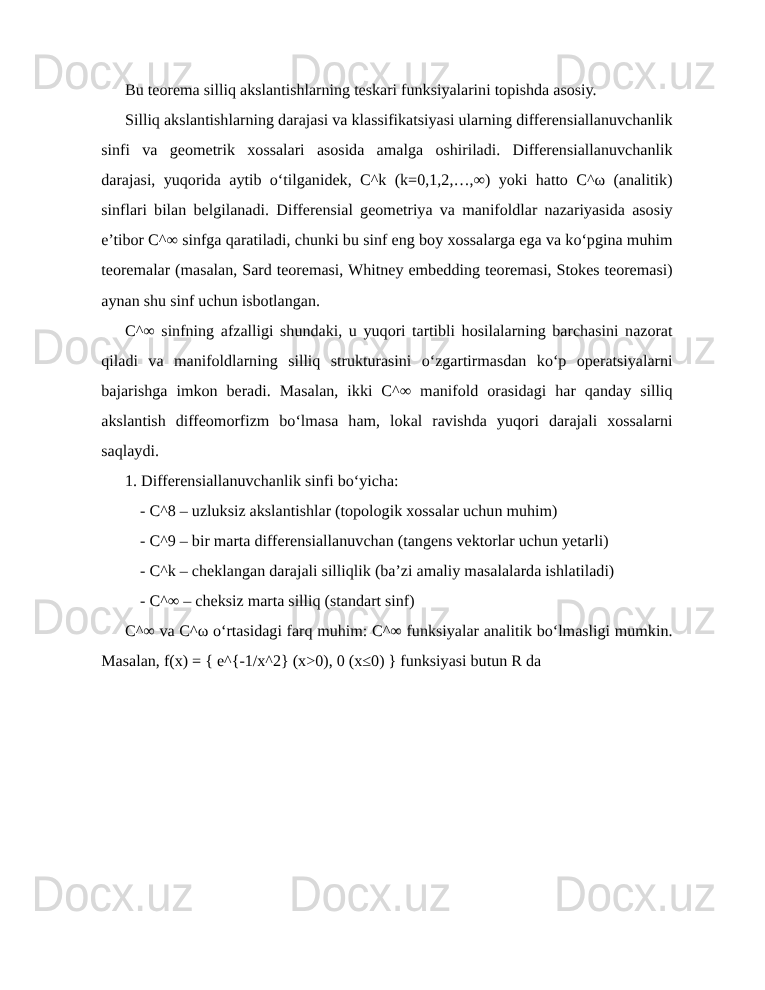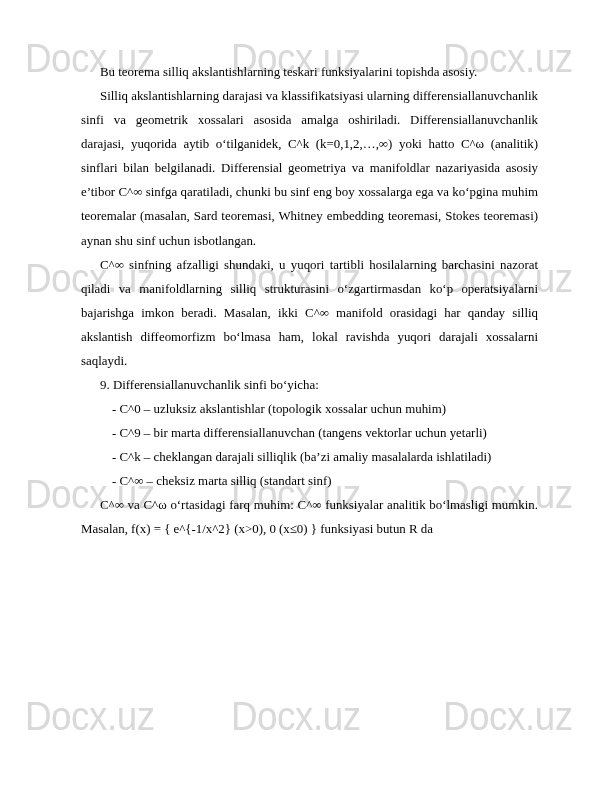--- a/index.html
+++ b/index.html
@@ -80,21 +80,21 @@
 
   <div class="wm" style="top:696px;left:25px;">Docx.uz</div>
   <div class="wm" style="top:696px;left:231px;">Docx.uz</div>
   <div class="wm" style="top:696px;left:443px;">Docx.uz</div>
 </div>
 
 <div class="page">
   <p class="para left">Bu teorema silliq akslantishlarning teskari funksiyalarini topishda asosiy.</p>
   <p class="para">Silliq akslantishlarning darajasi va klassifikatsiyasi ularning differensiallanuvchanlik sinfi va geometrik xossalari asosida amalga oshiriladi. Differensiallanuvchanlik darajasi, yuqorida aytib o‘tilganidek, C^k (k=0,1,2,…,∞) yoki hatto C^ω (analitik) sinflari bilan belgilanadi. Differensial geometriya va manifoldlar nazariyasida asosiy e’tibor C^∞ sinfga qaratiladi, chunki bu sinf eng boy xossalarga ega va ko‘pgina muhim teoremalar (masalan, Sard teoremasi, Whitney embedding teoremasi, Stokes teoremasi) aynan shu sinf uchun isbotlangan.</p>
   <p class="para">C^∞ sinfning afzalligi shundaki, u yuqori tartibli hosilalarning barchasini nazorat qiladi va manifoldlarning silliq strukturasini o‘zgartirmasdan ko‘p operatsiyalarni bajarishga imkon beradi. Masalan, ikki C^∞ manifold orasidagi har qanday silliq akslantish diffeomorfizm bo‘lmasa ham, lokal ravishda yuqori darajali xossalarni saqlaydi.</p>
-  <p class="para left">9. Differensiallanuvchanlik sinfi bo‘yicha:</p>
+  <p class="para left">1. Differensiallanuvchanlik sinfi bo‘yicha:</p>
   <div>
-    <p class="para left sub">- C^0 – uzluksiz akslantishlar (topologik xossalar uchun muhim)</p>
+    <p class="para left sub">- C^8 – uzluksiz akslantishlar (topologik xossalar uchun muhim)</p>
     <p class="para left sub">- C^9 – bir marta differensiallanuvchan (tangens vektorlar uchun yetarli)</p>
     <p class="para left sub">- C^k – cheklangan darajali silliqlik (ba’zi amaliy masalalarda ishlatiladi)</p>
     <p class="para left sub">- C^∞ – cheksiz marta silliq (standart sinf)</p>
   </div>
   <p class="para">C^∞ va C^ω o‘rtasidagi farq muhim: C^∞ funksiyalar analitik bo‘lmasligi mumkin. Masalan, f(x) = { e^{-1/x^2} (x&gt;0), 0 (x≤0) } funksiyasi butun R da</p>
 </div>
 
 </body></html>

